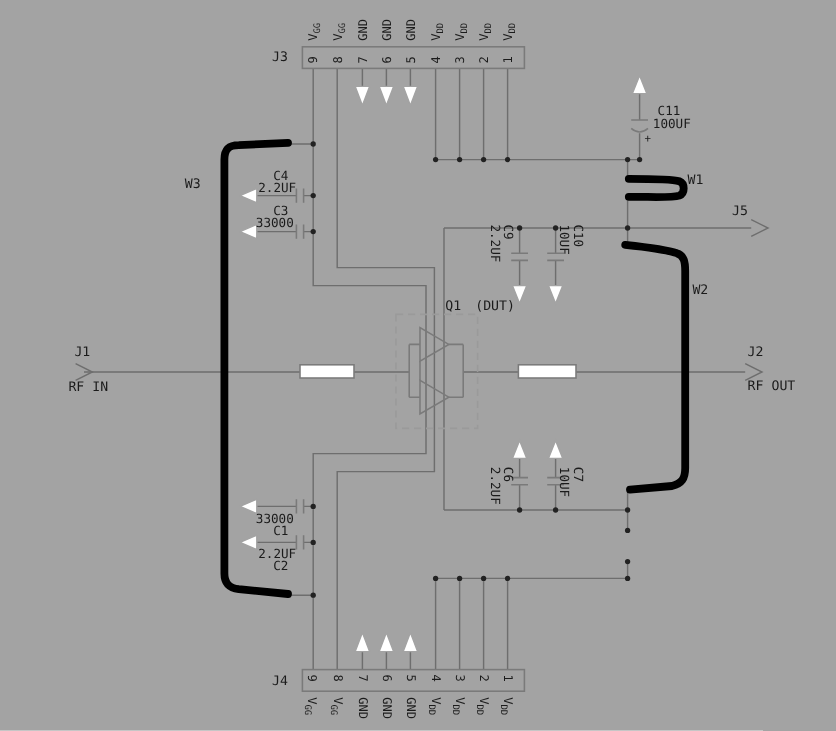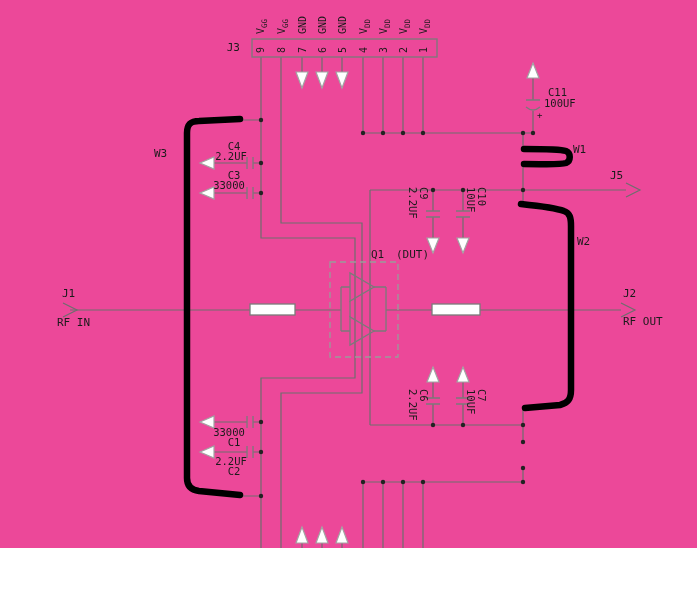--- a/index.html
+++ b/index.html
@@ -1,16 +1,16 @@
 <!DOCTYPE html>
 <html><head>
 <meta charset="utf-8">
 <style>
   html,body{margin:0;padding:0;background:#fff;}
-  #stage{position:relative;width:697px;height:548px;background:#ec4899;overflow:hidden;}
+  #stage{position:relative;width:697px;height:609px;background:#a3a3a3;overflow:hidden;}
   svg{position:absolute;left:0;top:0;}
   svg text{font-family:"DejaVu Sans Mono","Liberation Mono",monospace;fill:#1b1b1b;}
   .ln{stroke:#6e6e6e;stroke-width:1.2;fill:none;}
   .cmp{stroke:#7a7a7a;stroke-width:1.3;fill:none;}
   .res{stroke:#7a7a7a;stroke-width:1.3;fill:#ffffff;}
   .gnd{stroke:#a3a3a3;stroke-width:1.2;fill:#ffffff;}
   .dash{stroke:#9a9a9a;stroke-width:1.3;fill:none;stroke-dasharray:6 4;}
   .thk{stroke:#000;stroke-width:6.5;fill:none;stroke-linecap:round;stroke-linejoin:round;}
   .dot{fill:#222;stroke:none;}
   .t10{font-size:10px;}

